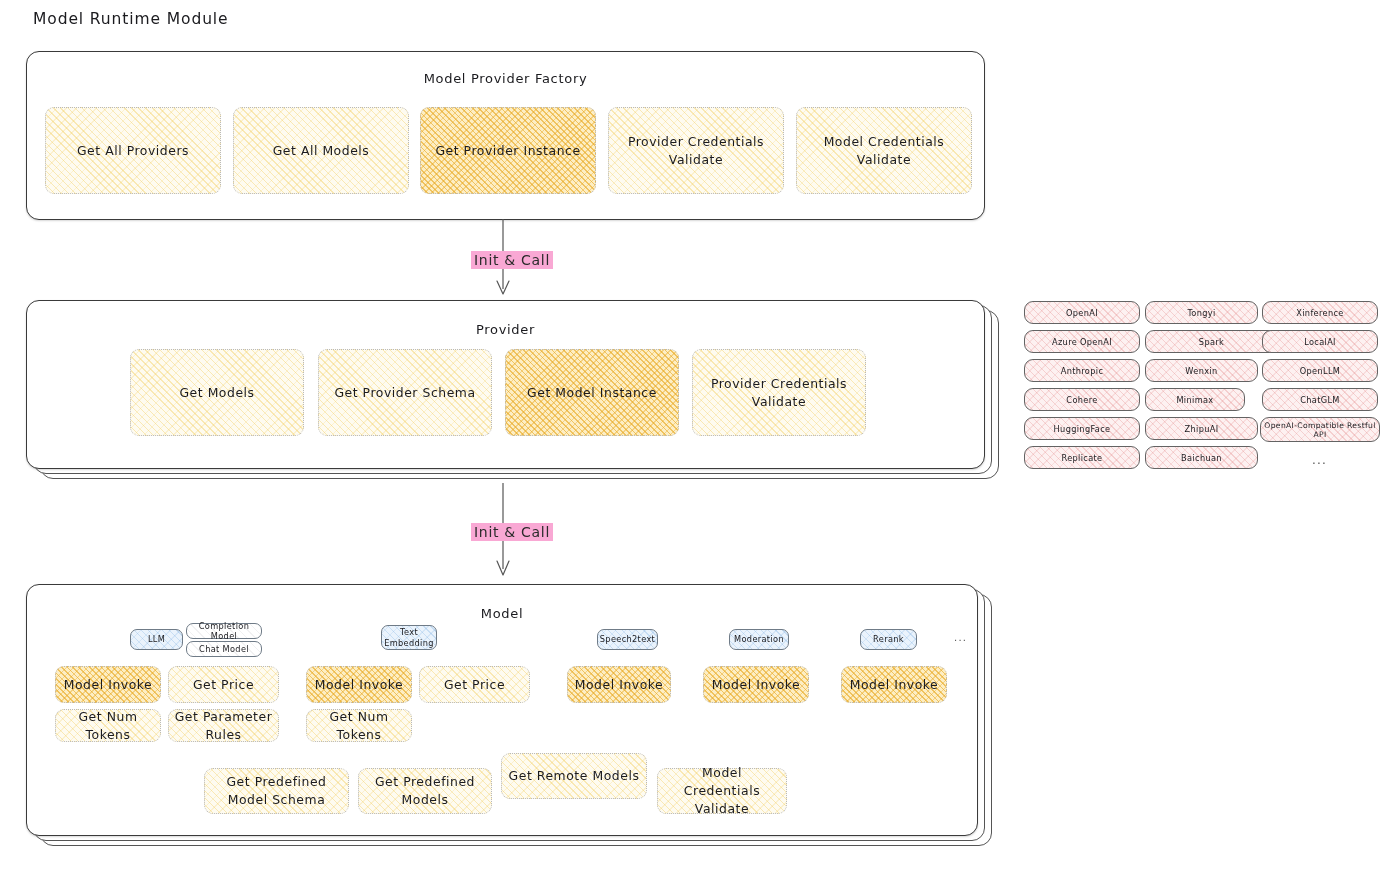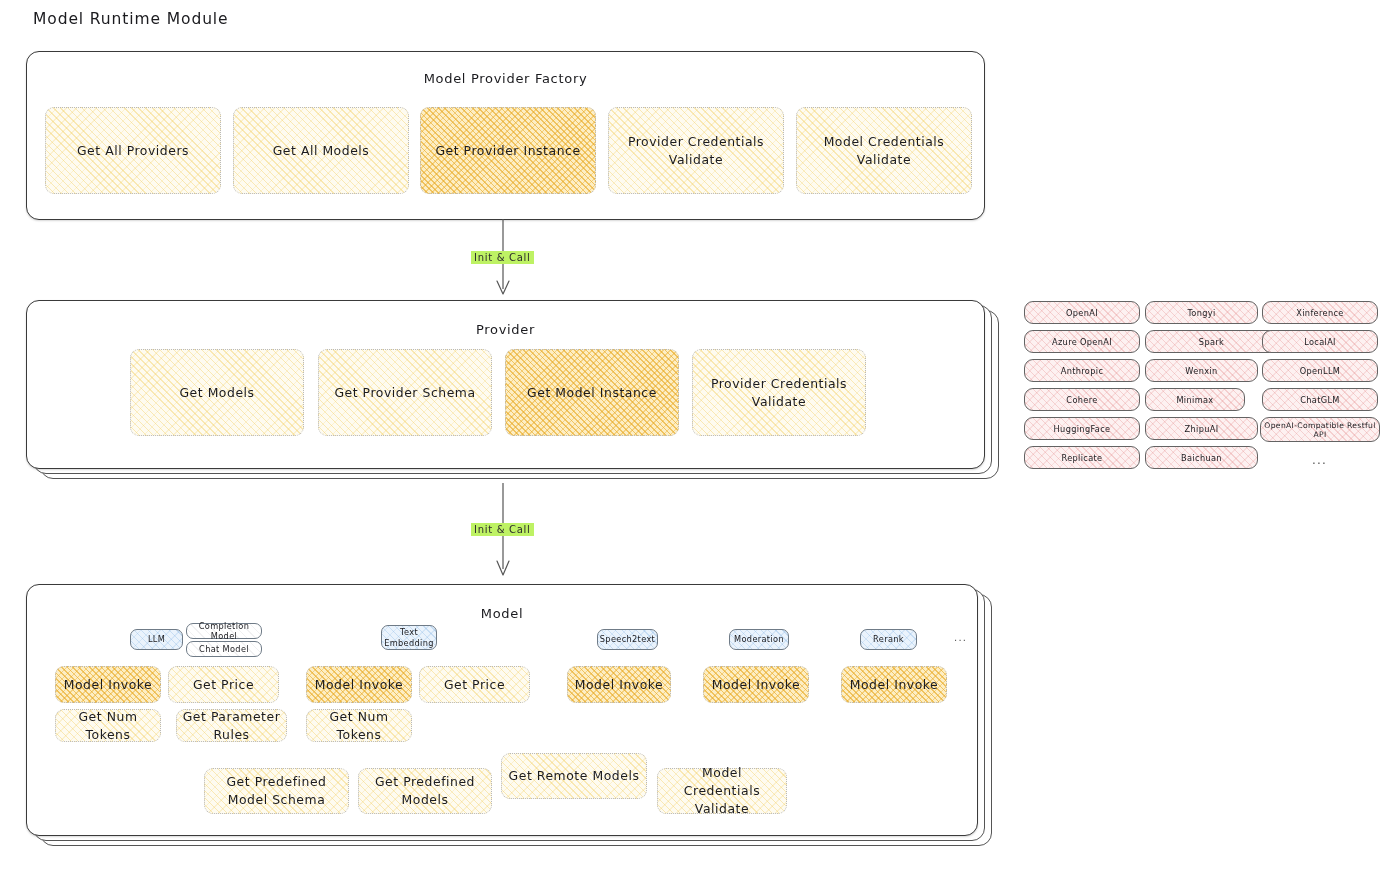--- a/index.html
+++ b/index.html
@@ -146,24 +146,24 @@
     position: absolute;
     font-size: 12px;
     letter-spacing: 1.2px;
     color: #555;
   }
 
   
   .conn { position: absolute; }
   .conn-label {
     position: absolute;
-    font-size: 10px;
+    font-size: 14px;
     letter-spacing: .7px;
     color: #2b2b2b;
-    background: #bef264;
+    background: #f9a8d4;
     padding: 1px 3px;
     white-space: nowrap;
   }
 </style>
 </head>
 <body>
 
 <div id="page-title">Model Runtime Module</div>
 
 <div class="panel panel-shadow" style="left:26px; top:51px; width:959px; height:169px;">
@@ -288,21 +288,21 @@
   </div>
   <div class="abox hatch-orange" style="left:28px; top:81px; width:106px; height:37px;">
     <span>Model Invoke</span>
   </div>
   <div class="abox hatch-yellow" style="left:141px; top:81px; width:111px; height:37px;">
     <span>Get Price</span>
   </div>
   <div class="abox hatch-yellow" style="left:28px; top:124px; width:106px; height:33px;">
     <span>Get Num Tokens</span>
   </div>
-  <div class="abox hatch-yellow" style="left:149px; top:124px; width:111px; height:33px;">
+  <div class="abox hatch-yellow" style="left:141px; top:124px; width:111px; height:33px;">
     <span>Get Parameter Rules</span>
   </div>
 
   <div class="pill-blue hatch-blue" style="left:354px; top:40px; width:56px; height:25px;">
     <span>Text Embedding</span>
   </div>
   <div class="abox hatch-orange" style="left:279px; top:81px; width:106px; height:37px;">
     <span>Model Invoke</span>
   </div>
   <div class="abox hatch-yellow" style="left:392px; top:81px; width:111px; height:37px;">

